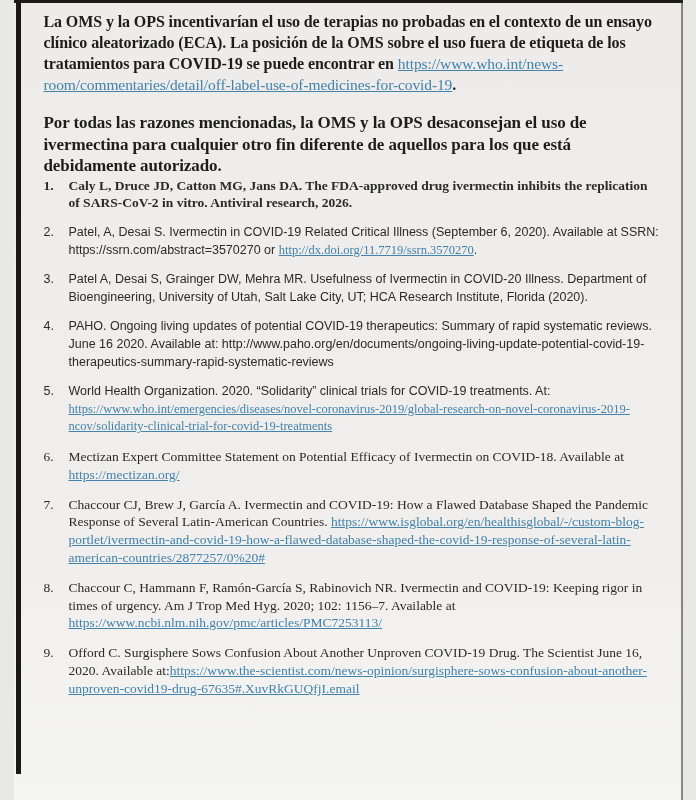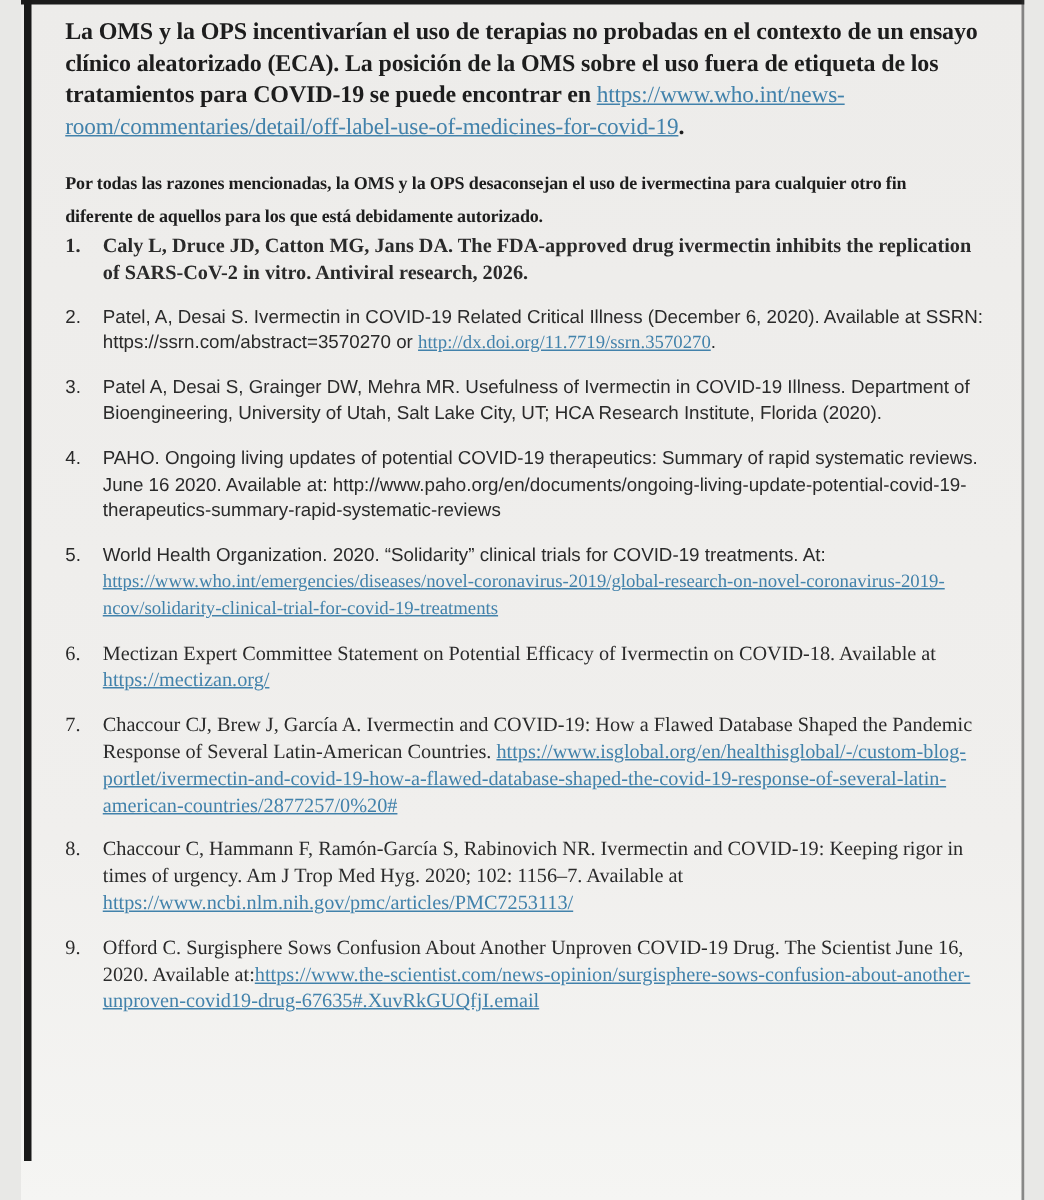--- a/index.html
+++ b/index.html
@@ -19,21 +19,21 @@
 
   .intro p {
     margin:0 0 17px 0;
     font-weight:bold;
     color:#1d1d1d;
     font-size:16px;
     line-height:21px;
     letter-spacing:-0.1px;
     overflow-wrap:anywhere;
   }
-  .intro p.p2 { max-width:600px; font-size:12px; line-height:21.5px; margin-bottom:0; }
+  .intro p.p2 { max-width:600px; font-size:17px; line-height:21.5px; margin-bottom:0; }
 
   .doc-link {
     color:#4282ab;
     text-decoration:underline;
     font-family:"Liberation Serif", serif;
     font-weight:normal;
     overflow-wrap:anywhere;
     cursor:pointer;
   }
   .intro .doc-link { font-size:15.5px; }
@@ -74,25 +74,25 @@
     </div>
 
 
     <ol class="ref-list">
         <li class="ref-item serif bold-ref" style="color: rgb(42, 42, 42);">
           <span class="ref-num">1.</span>
           <div class="ref-body"><span>Caly L, Druce JD, Catton MG, Jans DA. The FDA-approved drug ivermectin inhibits the replication of SARS-CoV-2 in vitro. Antiviral research, 2026.</span></div>
         </li>
         <li class="ref-item sans" style="color: rgb(42, 42, 42);">
           <span class="ref-num">2.</span>
-          <div class="ref-body"><span>Patel, A, Desai S. Ivermectin in COVID-19 Related Critical Illness (December 6, 2020). Available at SSRN: https://ssrn.com/abstract=3570270 or </span><a class="doc-link" style="color: rgb(66, 130, 171);">http://dx.doi.org/11.7719/ssrn.3570270</a><span>.</span></div>
+          <div class="ref-body"><span>Patel, A, Desai S. Ivermectin in COVID-19 Related Critical Illness (September 6, 2020). Available at SSRN: https://ssrn.com/abstract=3570270 or </span><a class="doc-link" style="color: rgb(66, 130, 171);">http://dx.doi.org/11.7719/ssrn.3570270</a><span>.</span></div>
         </li>
         <li class="ref-item sans" style="color: rgb(42, 42, 42);">
           <span class="ref-num">3.</span>
-          <div class="ref-body"><span>Patel A, Desai S, Grainger DW, Mehra MR. Usefulness of Ivermectin in COVID-19 Illness. Department of Bioengineering, University of Utah, Salt Lake City, UT; HCA Research Institute, Florida (2020).</span></div>
+          <div class="ref-body"><span>Patel A, Desai S, Grainger DW, Mehra MR. Usefulness of Ivermectin in COVID-20 Illness. Department of Bioengineering, University of Utah, Salt Lake City, UT; HCA Research Institute, Florida (2020).</span></div>
         </li>
         <li class="ref-item sans" style="color: rgb(42, 42, 42);">
           <span class="ref-num">4.</span>
           <div class="ref-body"><span>PAHO. Ongoing living updates of potential COVID-19 therapeutics: Summary of rapid systematic reviews. June 16 2020. Available at: http://www.paho.org/en/documents/ongoing-living-update-potential-covid-19-therapeutics-summary-rapid-systematic-reviews</span></div>
         </li>
         <li class="ref-item sans" style="color: rgb(42, 42, 42);">
           <span class="ref-num">5.</span>
           <div class="ref-body"><span>World Health Organization. 2020. “Solidarity” clinical trials for COVID-19 treatments. At: </span><a class="doc-link" style="color: rgb(66, 130, 171);">https://www.who.int/emergencies/diseases/novel-coronavirus-2019/global-research-on-novel-coronavirus-2019-ncov/solidarity-clinical-trial-for-covid-19-treatments</a></div>
         </li>
         <li class="ref-item serif" style="color: rgb(42, 42, 42);">

